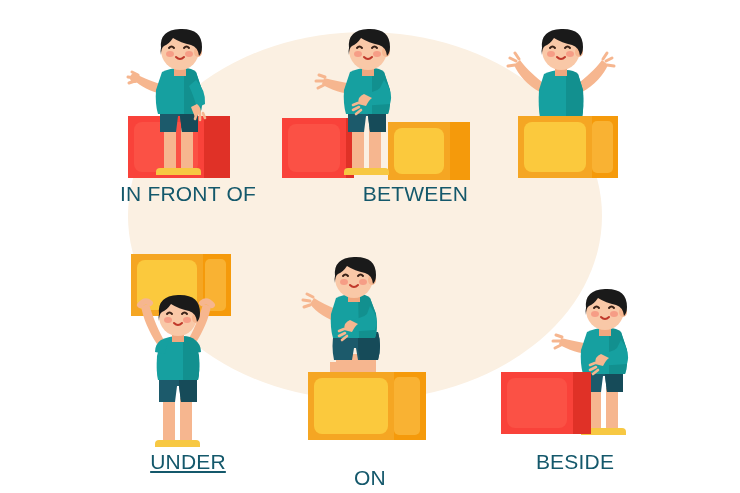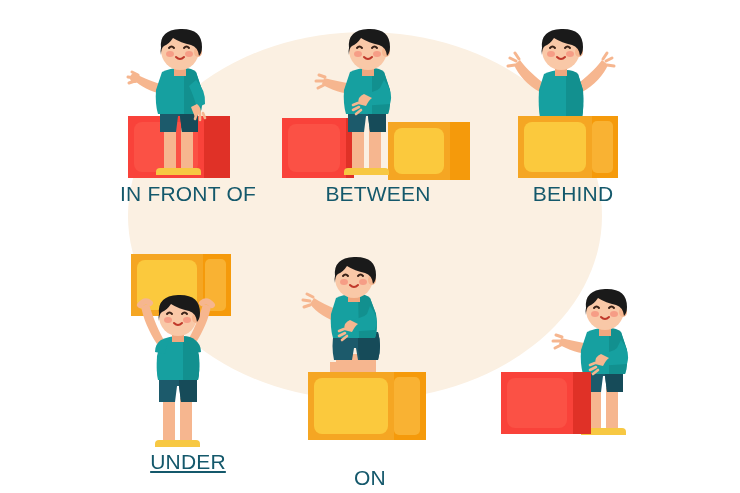--- a/index.html
+++ b/index.html
@@ -135,21 +135,21 @@
         <ellipse cx="66" cy="24" rx="4" ry="5" fill="#f6b68f"></ellipse>
         <path d="M29 20 q-2 -18 19 -19 q22 -1 22 18 q0 6 -3 9 q-1 -9 -8 -11 q-10 -2 -18 -7 q-4 6 -9 8 q-3 2 -3 9 q-1 -4 0 -7 z" fill="#1a1a1a"></path>
         <ellipse cx="38" cy="26" rx="4" ry="3" fill="#f58a78" opacity="0.7"></ellipse>
         <ellipse cx="57" cy="26" rx="4" ry="3" fill="#f58a78" opacity="0.7"></ellipse>
         <path d="M37 20 q2.5 -3 5 0" stroke="#3a2218" stroke-width="2" fill="none" stroke-linecap="round"></path>
         <path d="M52 20 q2.5 -3 5 0" stroke="#3a2218" stroke-width="2" fill="none" stroke-linecap="round"></path>
         <path d="M44 29 q4 4 8 0" stroke="#c0392b" stroke-width="2" fill="none" stroke-linecap="round"></path>
       </g>
     </svg>
   </div>
-  <div class="caption" style="left:288px; top:182px; width:180px;">BETWEEN</div>
+  <div class="caption" style="left:288px; top:182px; width:180px;text-align:right;">BETWEEN</div>
 
   <div class="scene" style="left:508px; top:28px;">
     <svg width="130" height="160" viewBox="0 0 130 160">
 
       <g>
 
         <path d="M34 54 C24 46 16 38 12 32 L6 37 C10 46 20 58 32 64 Z" fill="#f6b68f"></path>
         <path d="M11 31 l-4 -6 M8 33 l-6 -3 M7 37 l-7 1" stroke="#f6b68f" stroke-width="3" stroke-linecap="round" fill="none"></path>
 
         <path d="M72 54 C82 46 90 38 94 32 L100 37 C96 46 86 58 74 64 Z" fill="#f6b68f"></path>
@@ -169,21 +169,20 @@
         <path d="M57 20 q2.5 -3 5 0" stroke="#3a2218" stroke-width="2" fill="none" stroke-linecap="round"></path>
         <path d="M49 29 q4 4 8 0" stroke="#c0392b" stroke-width="2" fill="none" stroke-linecap="round"></path>
       </g>
 
       <rect x="10" y="88" width="100" height="62" fill="#f59a0b"></rect>
       <rect x="84" y="93" width="21" height="52" rx="5" fill="#f9b233"></rect>
       <rect x="10" y="88" width="74" height="62" fill="#f5a623"></rect>
       <rect x="16" y="94" width="62" height="50" rx="8" fill="#fbc93d"></rect>
     </svg>
   </div>
-  <div class="caption" style="left:508px; top:182px; width:130px;">BEHIND</div>
 
   <div class="scene" style="left:123px; top:250px;">
     <svg width="130" height="200" viewBox="0 0 130 200">
 
       <rect x="8" y="4" width="100" height="62" fill="#f59a0b"></rect>
       <rect x="82" y="9" width="21" height="52" rx="5" fill="#f9b233"></rect>
       <rect x="8" y="4" width="72" height="62" fill="#f5a623"></rect>
       <rect x="14" y="10" width="60" height="50" rx="8" fill="#fbc93d"></rect>
 
       <g transform="translate(0,40)">
@@ -303,14 +302,15 @@
         <path d="M27 26 q2.5 -3 5 0" stroke="#3a2218" stroke-width="2" fill="none" stroke-linecap="round"></path>
         <path d="M42 26 q2.5 -3 5 0" stroke="#3a2218" stroke-width="2" fill="none" stroke-linecap="round"></path>
         <path d="M34 35 q4 4 8 0" stroke="#c0392b" stroke-width="2" fill="none" stroke-linecap="round"></path>
       </g>
 
       <rect x="6" y="90" width="90" height="62" fill="#e03127"></rect>
       <rect x="6" y="90" width="72" height="62" fill="#f9423a"></rect>
       <rect x="12" y="96" width="60" height="50" rx="8" fill="#fb5145"></rect>
     </svg>
   </div>
+  <div class="caption" style="left:495px; top:450px; width:160px;">BESIDE</div>
 
 </div>
 
 </body></html>

